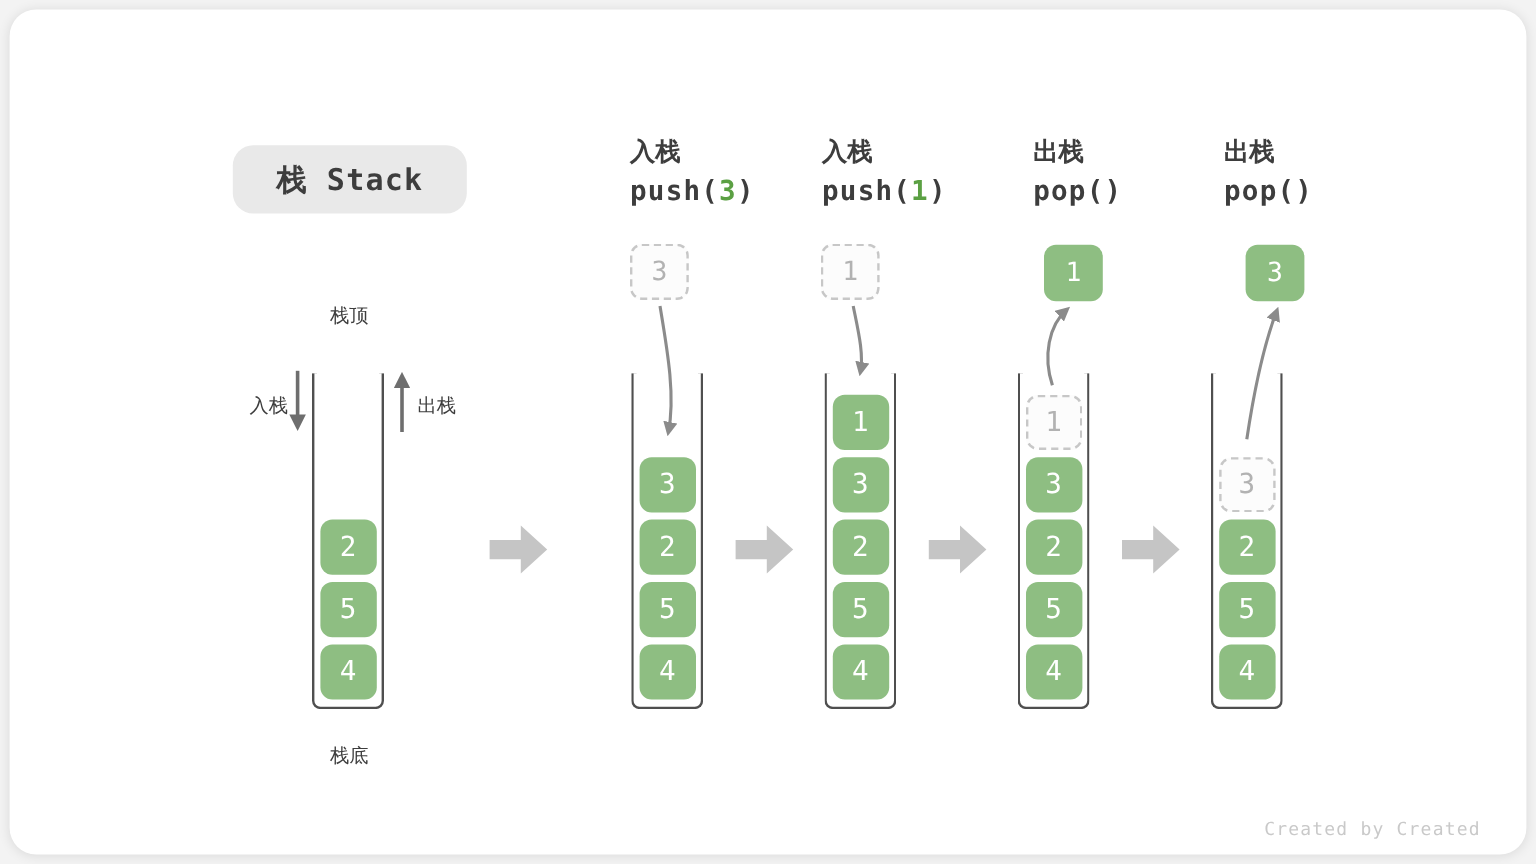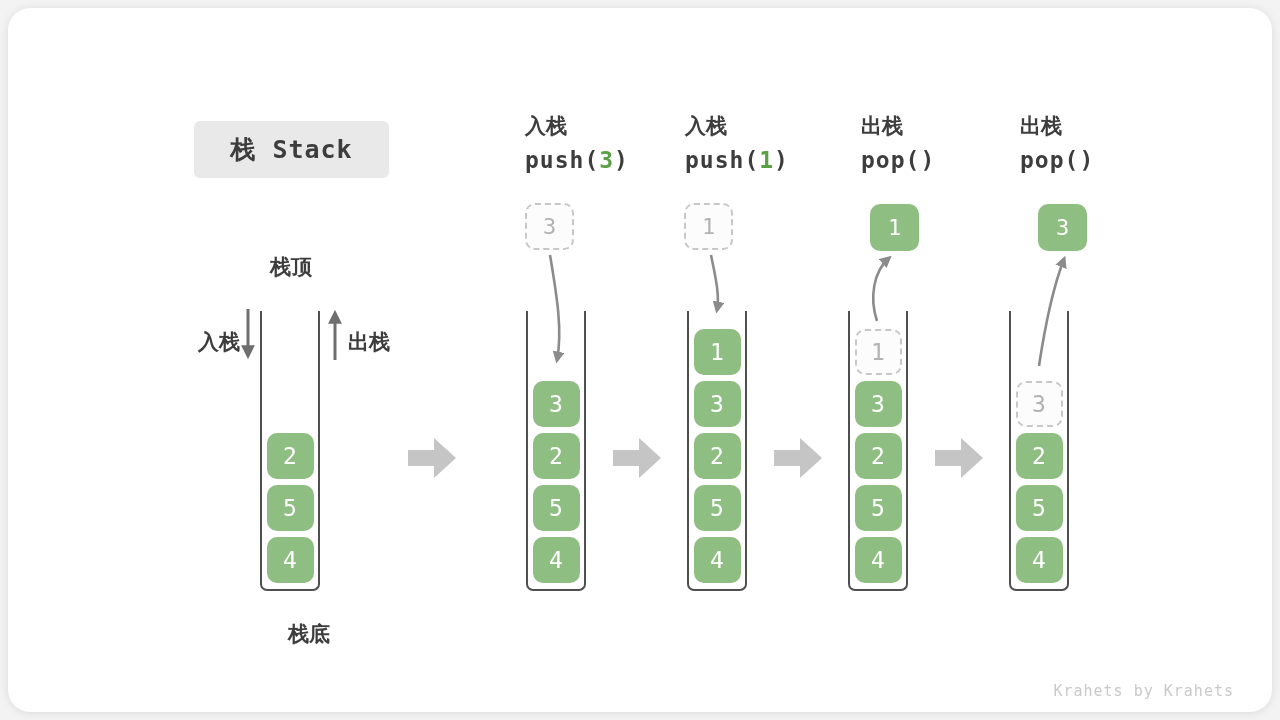--- a/index.html
+++ b/index.html
@@ -19,33 +19,33 @@
   html,body{width:1280px;height:720px;overflow:hidden;}
   body{background:#f3f3f3;font-family:"Liberation Sans",sans-serif;}
   .card{
     position:absolute;left:8px;top:8px;width:1264px;height:704px;
     background:#ffffff;border-radius:22px;
     box-shadow:0 1px 10px rgba(0,0,0,0.10);
   }
   
   .title-box{
     position:absolute;left:186px;top:113px;width:195px;height:57px;
-    background:var(--title-box-bg);border-radius:6px;
+    background:var(--title-box-bg);border-radius:17px;
     display:flex;align-items:center;justify-content:center;
   }
   .title-text{
     font-family:"DejaVu Sans Mono",monospace;
     font-size:25px;font-weight:bold;color:var(--label-dark);letter-spacing:1px;
   }
   
   .lbl{
-    position:absolute;font-size:21px;font-weight:bold;color:var(--label-dark);
+    position:absolute;font-size:16px;font-weight:normal;color:var(--label-dark);
   }
   .top-lbl{left:233px;top:245px;width:100px;text-align:center;}
-  .bottom-lbl{left:222px;top:612px;width:100px;text-align:right;}
+  .bottom-lbl{left:233px;top:612px;width:100px;text-align:center;}
   .push-lbl{left:146px;top:320px;width:86px;text-align:right;}
   .pop-lbl{left:340px;top:320px;width:86px;text-align:left;}
   
   .stage-header{position:absolute;top:104px;}
   .hdr-1{left:517px;} .hdr-2{left:677px;} .hdr-3{left:853px;} .hdr-4{left:1012px;}
   .stage-header .op{font-size:21px;font-weight:bold;color:var(--label-dark);height:35px;}
   .stage-header .code{
     font-family:"DejaVu Sans Mono",monospace;font-size:23px;font-weight:600;
     color:var(--label-dark);letter-spacing:1px;
   }
@@ -186,14 +186,14 @@
     <path d="M703,247 C707,267 712,287 709,302" style="stroke:var(--motion-arrow-gray)" stroke-width="2.6" fill="none" marker-end="url(#headGray)"></path>
     <path d="M869,313 C861,289 866,263 881,250" style="stroke:var(--motion-arrow-gray)" stroke-width="2.6" fill="none" marker-end="url(#headGray)"></path>
     <path d="M1031,358 C1037,318 1046,277 1056,251" style="stroke:var(--motion-arrow-gray)" stroke-width="2.6" fill="none" marker-end="url(#headGray)"></path>
 
     <polygon points="400,442 426,442 426,430 448,450 426,470 426,458 400,458" style="fill:var(--flow-arrow-gray)"></polygon>
     <polygon points="605,442 631,442 631,430 653,450 631,470 631,458 605,458" style="fill:var(--flow-arrow-gray)"></polygon>
     <polygon points="766,442 792,442 792,430 814,450 792,470 792,458 766,458" style="fill:var(--flow-arrow-gray)"></polygon>
     <polygon points="927,442 953,442 953,430 975,450 953,470 953,458 927,458" style="fill:var(--flow-arrow-gray)"></polygon>
   </svg>
 
-  <div class="watermark">Krahets by Krahets</div>
+  <div class="watermark">Created by Created</div>
 </div>
 
 </body></html>

